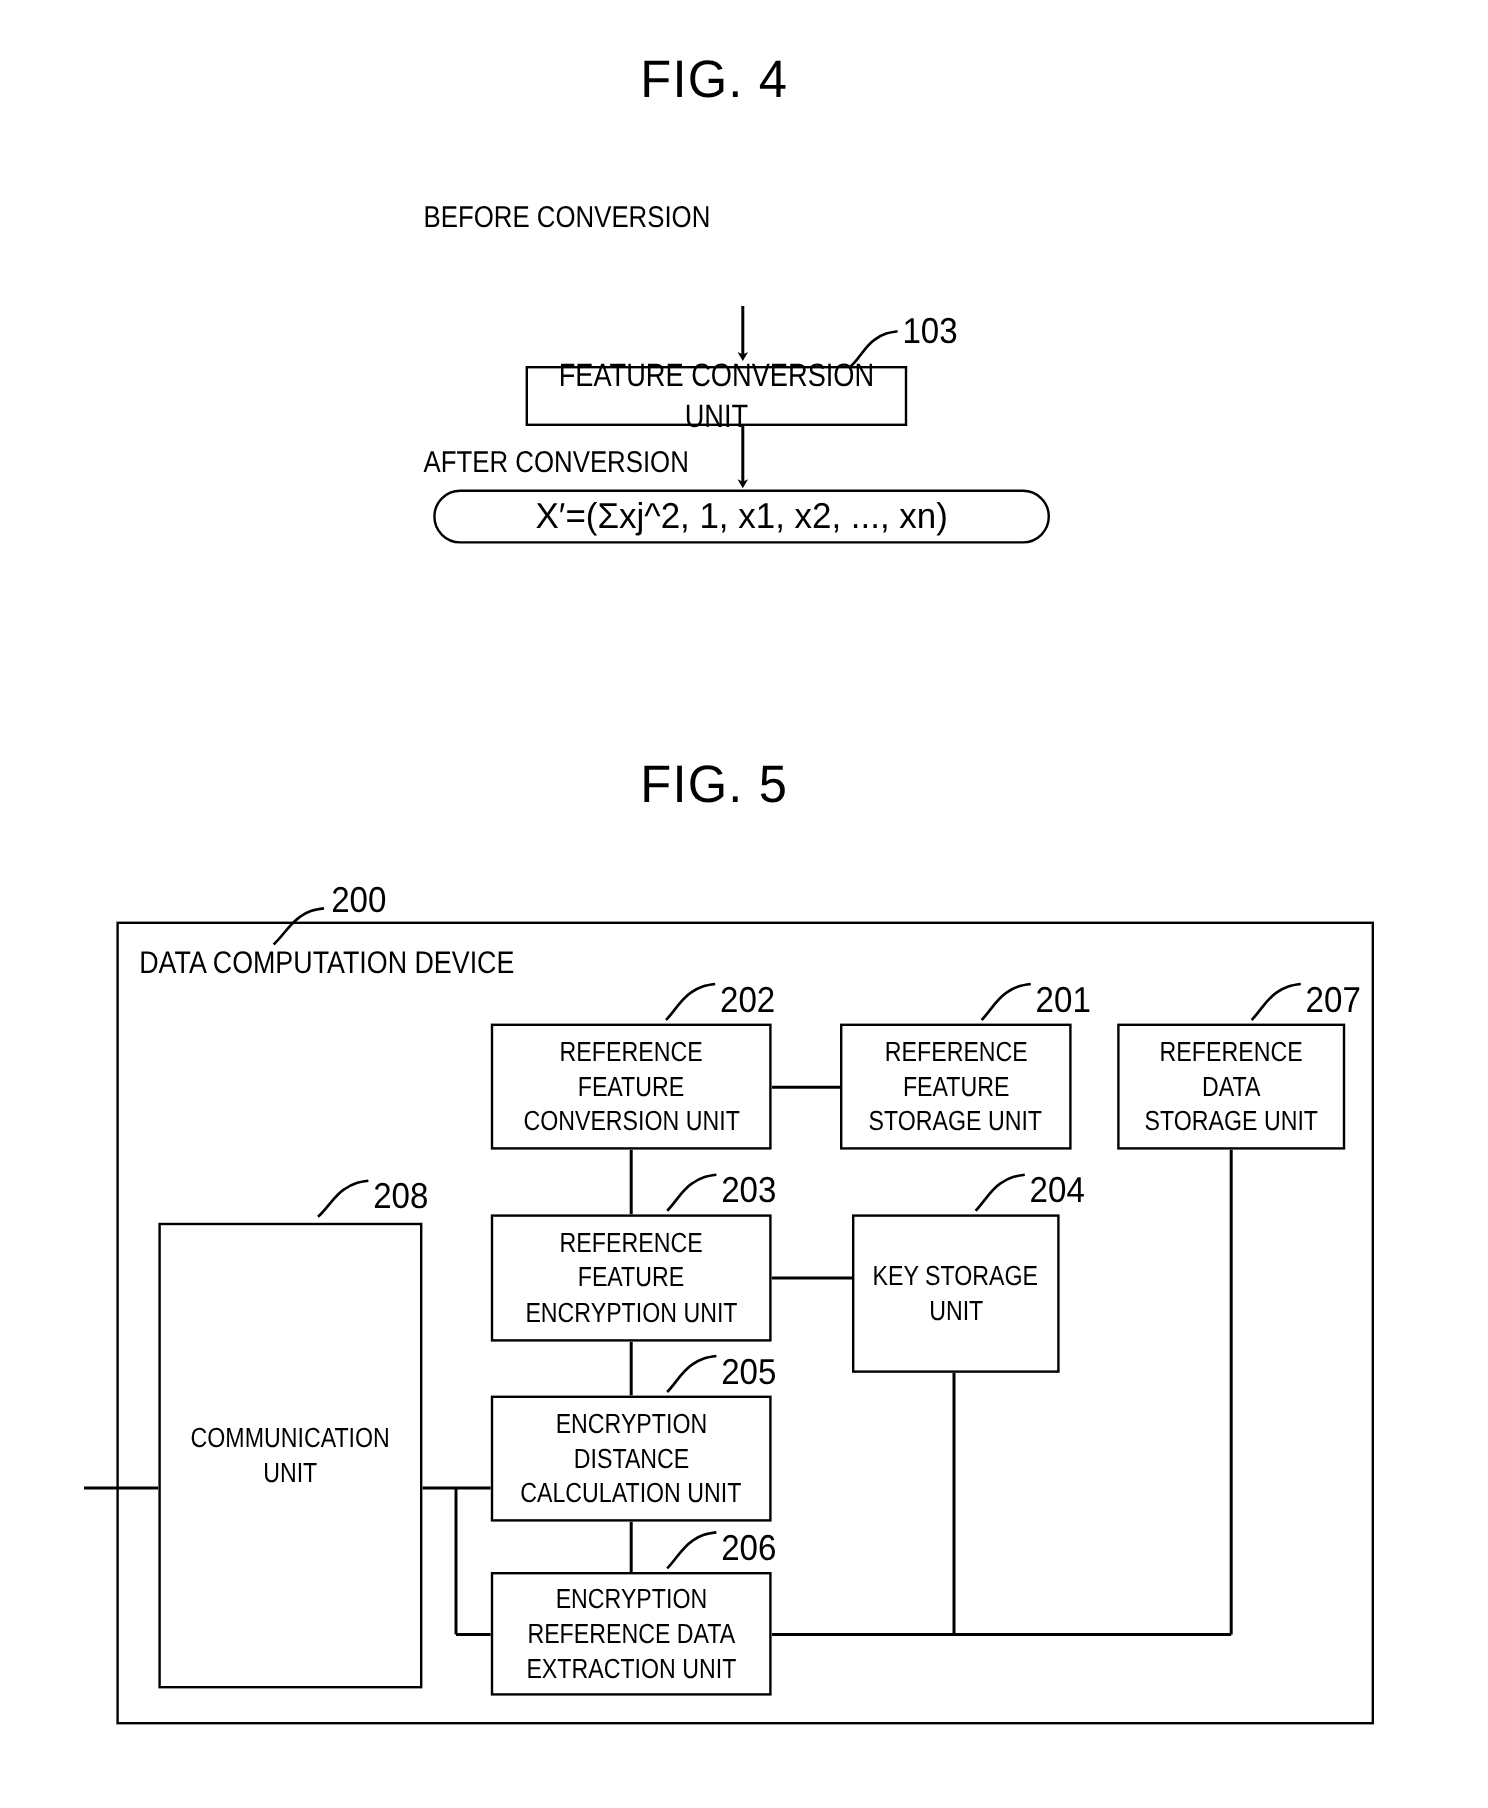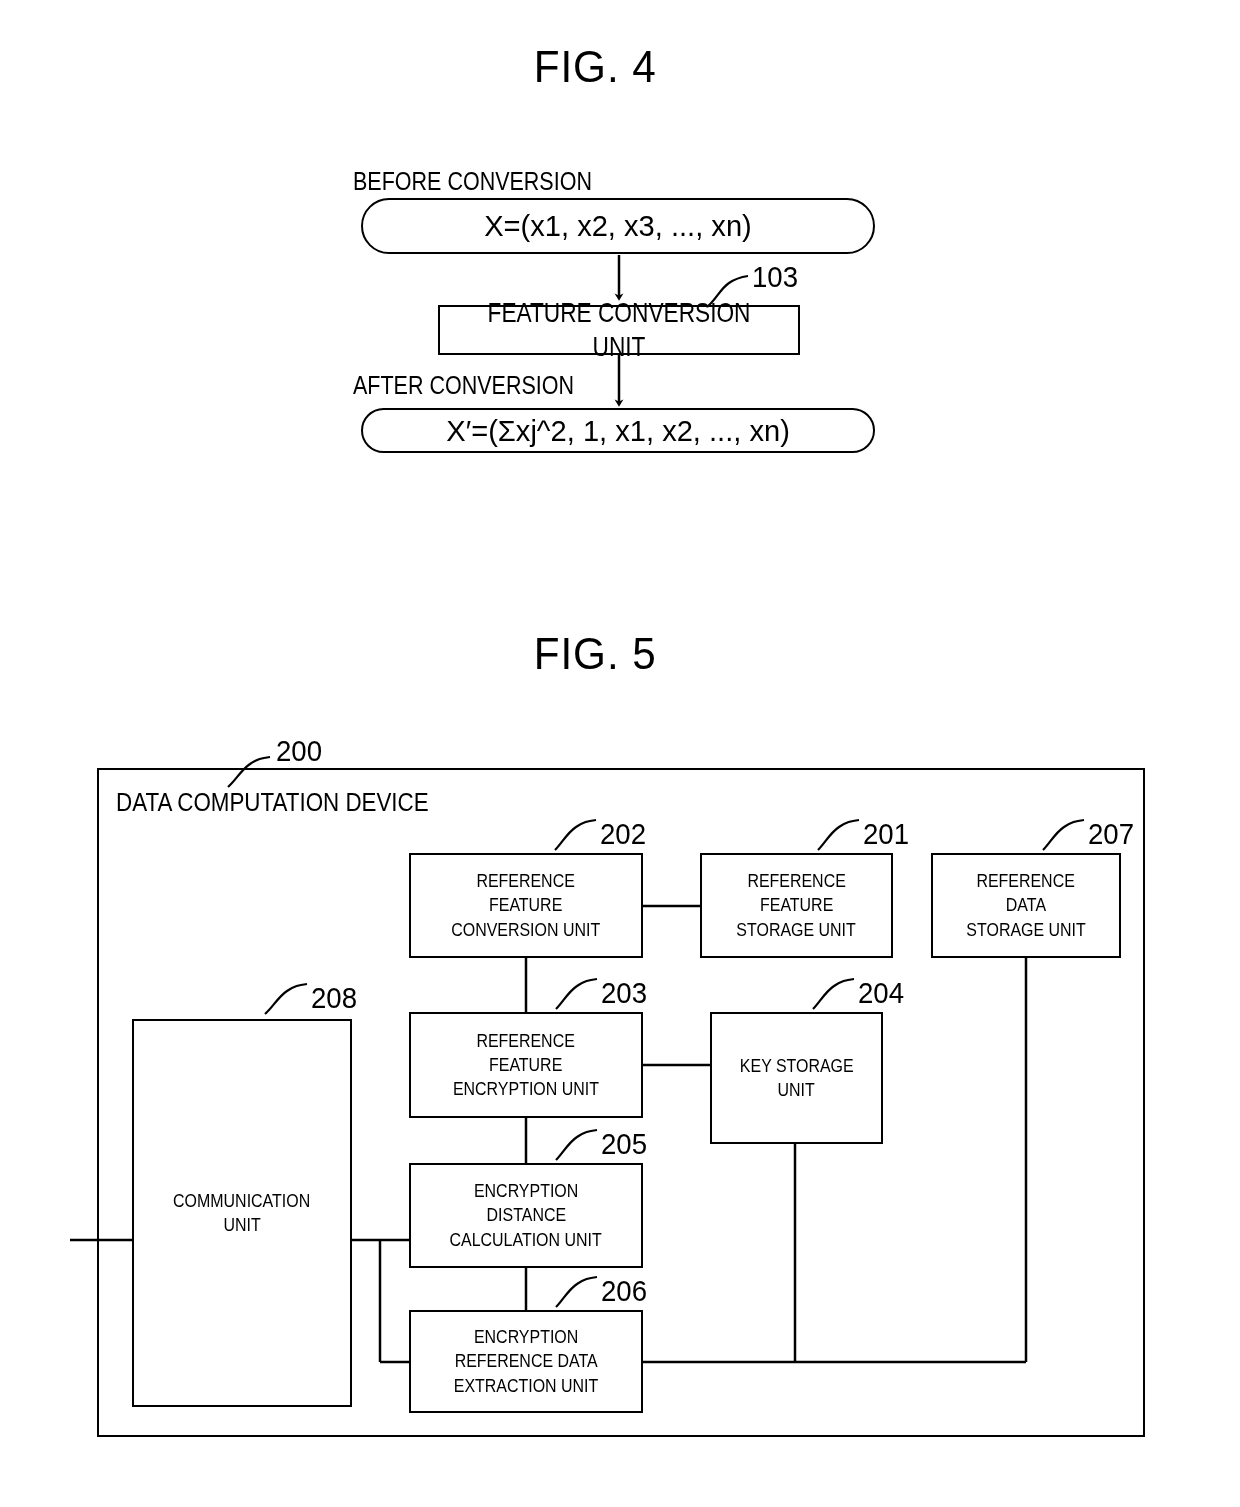--- a/index.html
+++ b/index.html
@@ -56,21 +56,21 @@
     transform: scaleX(0.97);
     transform-origin: center center;
   }
   .boxlabel {
     position: absolute;
     display: flex;
     flex-direction: column;
     align-items: center;
     justify-content: center;
     text-align: center;
-    font-size: 19px;
+    font-size: 23px;
     line-height: 1.27;
   }
   .boxlabel span {
     display: block;
     transform: scaleX(0.84);
   }
   .unitbox {
     position: absolute;
     border: 2.5px solid #000;
     background: #fff;
@@ -166,27 +166,24 @@
       <path d="M556,1307 C563,1300 568,1290 577,1284 C584,1279 589,1278 597,1277"></path>
 
       <path d="M265,1014 C273,1007 278,997 287,991 C294,986 299,985 307,984"></path>
     </g>
   </svg>
 
   <div class="txt figtitle centered-title" style="left:0; top:45px; width:1240px;">FIG. 4</div>
 
   <div class="txt label" style="left:353px; top:169px;">BEFORE CONVERSION</div>
 
-  <div class="roundbox" style="left:361px; top:198px; width:514px; height:56px;">
-    <span class="formula">X=(x1, x2, x3, ..., xn)</span>
-  </div>
 
   <div class="txt refnum" style="left:752px; top:262px;">103</div>
 
-  <div class="unitbox" style="left:438px; top:305px; width:362px; height:50px;">
+  <div class="unitbox" style="left:438px; top:305px; width:318px; height:50px;">
     <div class="boxlabel" style="left:0; top:0; right:0; bottom:0; font-size:27px;">
       <span>FEATURE CONVERSION UNIT</span>
     </div>
   </div>
 
   <div class="txt label" style="left:353px; top:373px;">AFTER CONVERSION</div>
 
   <div class="roundbox" style="left:361px; top:408px; width:514px; height:45px;">
     <span class="formula">X′=(Σxj^2, 1, x1, x2, ..., xn)</span>
   </div>

